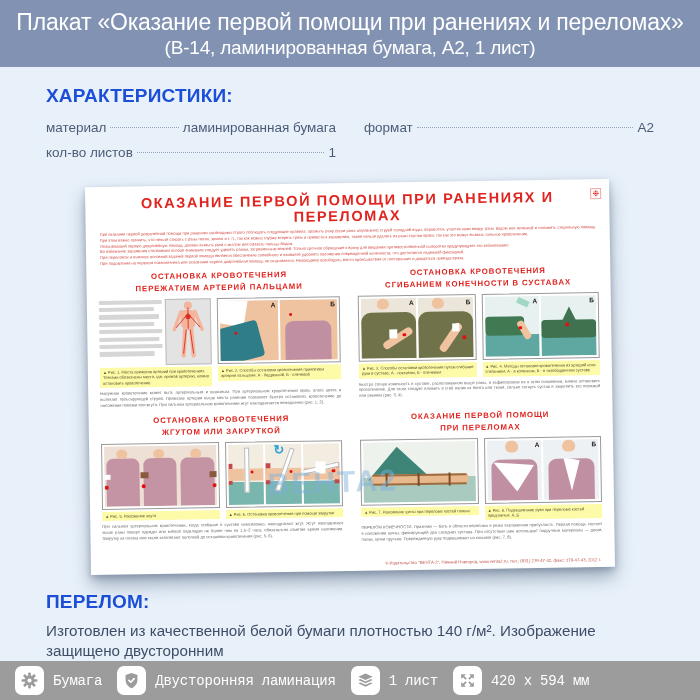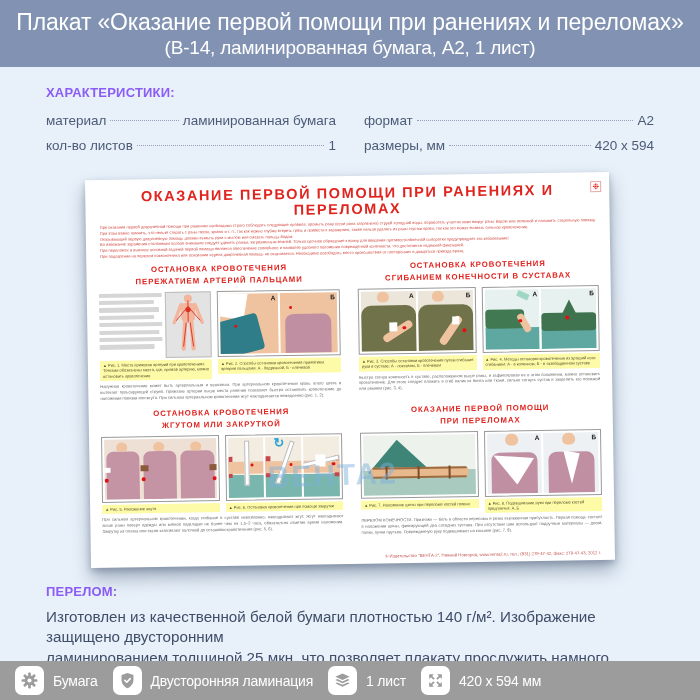--- a/index.html
+++ b/index.html
@@ -10,21 +10,21 @@
   }
   
   .hdr{
     height:67px;background:#8192b2;color:#fff;text-align:center;
     display:flex;flex-direction:column;justify-content:center;gap:1px;
   }
   .hdr .l1{font-size:23px;letter-spacing:-0.2px;}
   .hdr .l2{font-size:19px;letter-spacing:-0.2px;}
   
   .chars{padding:18px 46px 0 46px;}
-  .sec-title{color:#8b5cf6;font-size:13px;font-weight:bold;letter-spacing:0.2px;margin-bottom:8px;}
+  .sec-title{color:#1d4ed8;font-size:19px;font-weight:bold;letter-spacing:0.2px;margin-bottom:8px;}
   .char-cols{display:flex;gap:28px;}
   .char-col{flex:1;}
   .crow{display:flex;align-items:baseline;font-size:13.5px;color:#4c5b77;line-height:25px;}
   .crow .dots{flex:1;border-bottom:1.6px dotted #93a0b8;margin:0 4px;transform:translateY(-4px);}
   .crow .val{white-space:nowrap;}
   
   .poster-zone{position:relative;display:flex;justify-content:center;margin-top:12px;height:400px;align-items:center;}
   .poster{
     width:524px;height:388px;background:#ffffff;box-sizing:border-box;
     padding:7px 10px 6px 10px;position:relative;overflow:hidden;
@@ -89,21 +89,21 @@
   }
   .p-copy{position:absolute;bottom:5px;right:14px;font-size:4.3px;color:#c0514a;z-index:6;}
   
   .descr{padding:14px 46px 0 46px;}
   .descr p{margin:2px 0 0 0;font-size:15.2px;line-height:1.34;color:#3f4d68;white-space:pre-line;}
   
   .ftr{
     position:absolute;left:0;right:0;bottom:0;height:39px;background:#9c9c9c;
     display:flex;align-items:center;gap:15px;padding-left:15px;color:#fff;
   }
-  .fitem{display:flex;align-items:center;gap:9px;}
+  .fitem{display:flex;align-items:center;gap:9px;font-family:Liberation Mono, monospace;}
   .tile{width:29px;height:29px;background:#fff;border-radius:7px;display:flex;align-items:center;justify-content:center;flex:0 0 auto;}
   .tile svg{display:block;}
   .flabel{font-size:14px;letter-spacing:-0.2px;white-space:nowrap;}
 </style>
 </head>
 <body>
 
 <div class="hdr">
   <div class="l1">Плакат «Оказание первой помощи при ранениях и переломах»</div>
   <div class="l2">(В-14, ламинированная бумага, А2, 1 лист)</div>
@@ -122,25 +122,20 @@
         <span>кол-во листов</span>
         <span class="dots"></span>
         <span class="val">1</span>
       </div>
     </div>
     <div class="char-col">
       <div class="crow">
         <span>формат</span>
         <span class="dots"></span>
         <span class="val">А2</span>
-      </div>
-      <div class="crow">
-        <span>размеры, мм</span>
-        <span class="dots"></span>
-        <span class="val">420 x 594</span>
       </div>
     </div>
   </div>
 </div>
 
 <div class="poster-zone">
   <div class="poster">
     <div class="p-title">ОКАЗАНИЕ ПЕРВОЙ ПОМОЩИ ПРИ РАНЕНИЯХ И ПЕРЕЛОМАХ</div>
     <div class="p-mark">❉</div>
     <div class="p-intro">При оказании первой доврачебной помощи при ранениях необходимо строго соблюдать следующие правила: промыть рану (если рана загрязнена) струей холодной воды, обработать участок кожи вокруг раны йодом или зеленкой и наложить стерильную повязку. При этом важно помнить, что нельзя стирать с раны песок, землю и т. п., так как можно глубже втереть грязь и привести к заражению, также нельзя удалять из раны сгустки крови, так как это может вызвать сильное кровотечение.

